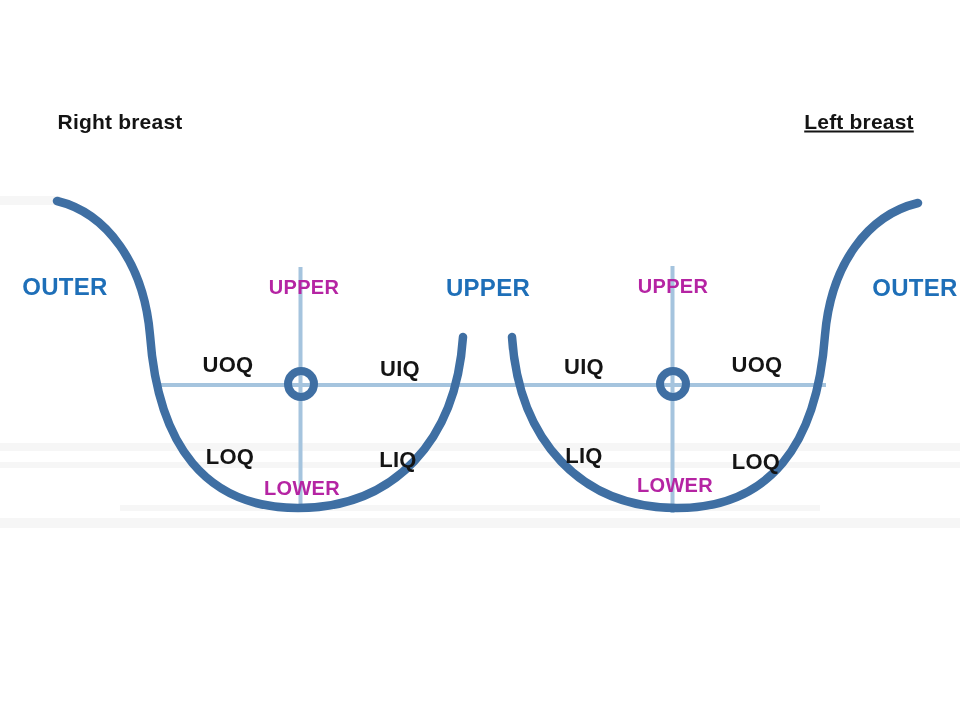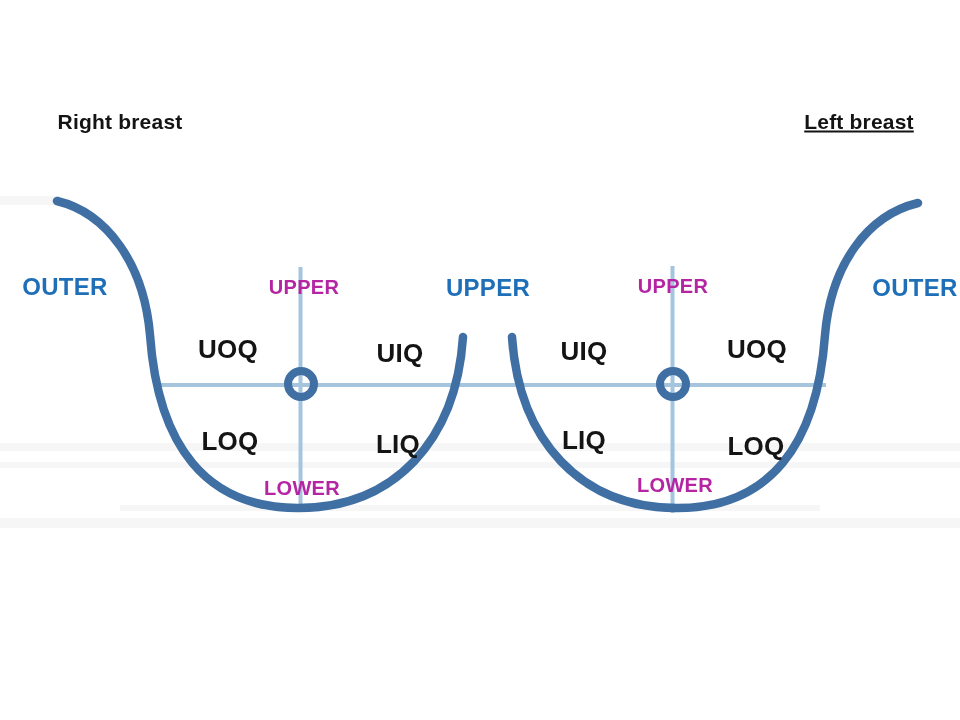--- a/index.html
+++ b/index.html
@@ -21,21 +21,21 @@
   .crosshair{stroke:var(--crosshair);stroke-width:4;stroke-linecap:butt;}
   .nipple{fill:none;stroke:var(--outline);stroke-width:8;}
   .noise{fill:#000;opacity:0.035;}
   .label{
     position:absolute;transform:translate(-50%,-50%);
     white-space:nowrap;font-weight:bold;line-height:1;
   }
   .title{font-size:21px;color:var(--black_label);letter-spacing:0.2px;}
   .side-blue{font-size:24px;color:var(--blue_label);letter-spacing:0.3px;}
   .side-magenta{font-size:20px;color:var(--magenta_label);letter-spacing:0.3px;}
-  .quad{font-size:26px;color:var(--black_label);letter-spacing:0.3px;}
+  .quad{font-size:22px;color:var(--black_label);letter-spacing:0.3px;margin-top:16px;}
 </style>
 </head>
 <body>
 
 <div class="canvas">
 
   <svg width="960" height="720" viewBox="0 0 960 720">
 
     <g>
       <rect class="noise" x="0" y="196" width="60" height="9"></rect>

